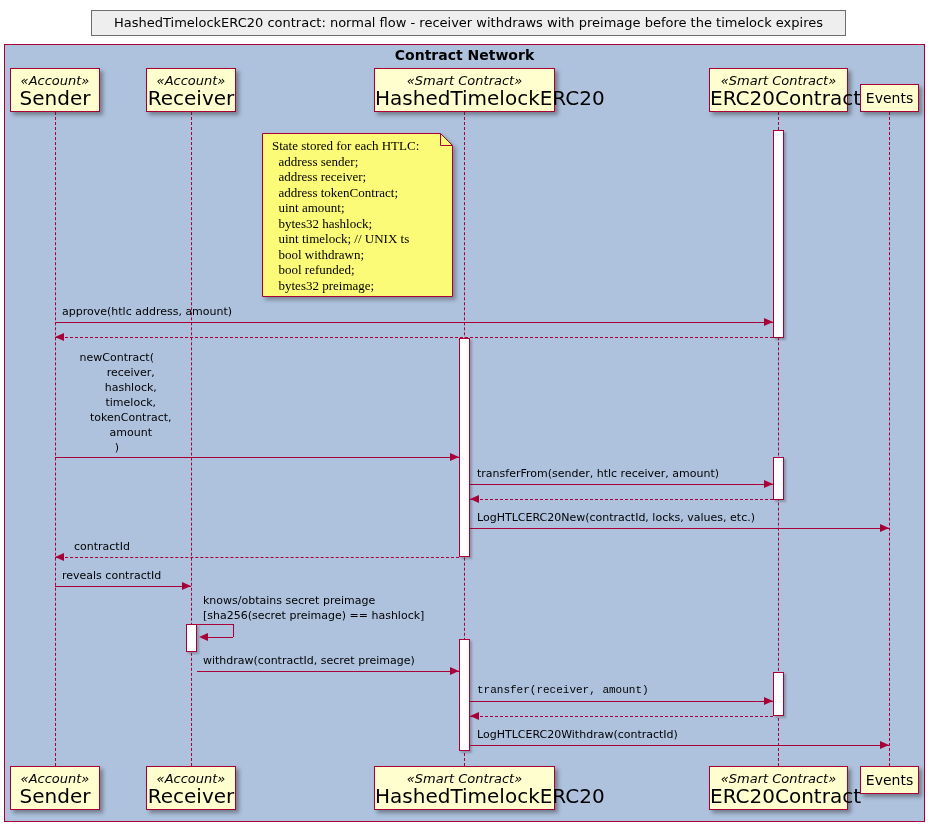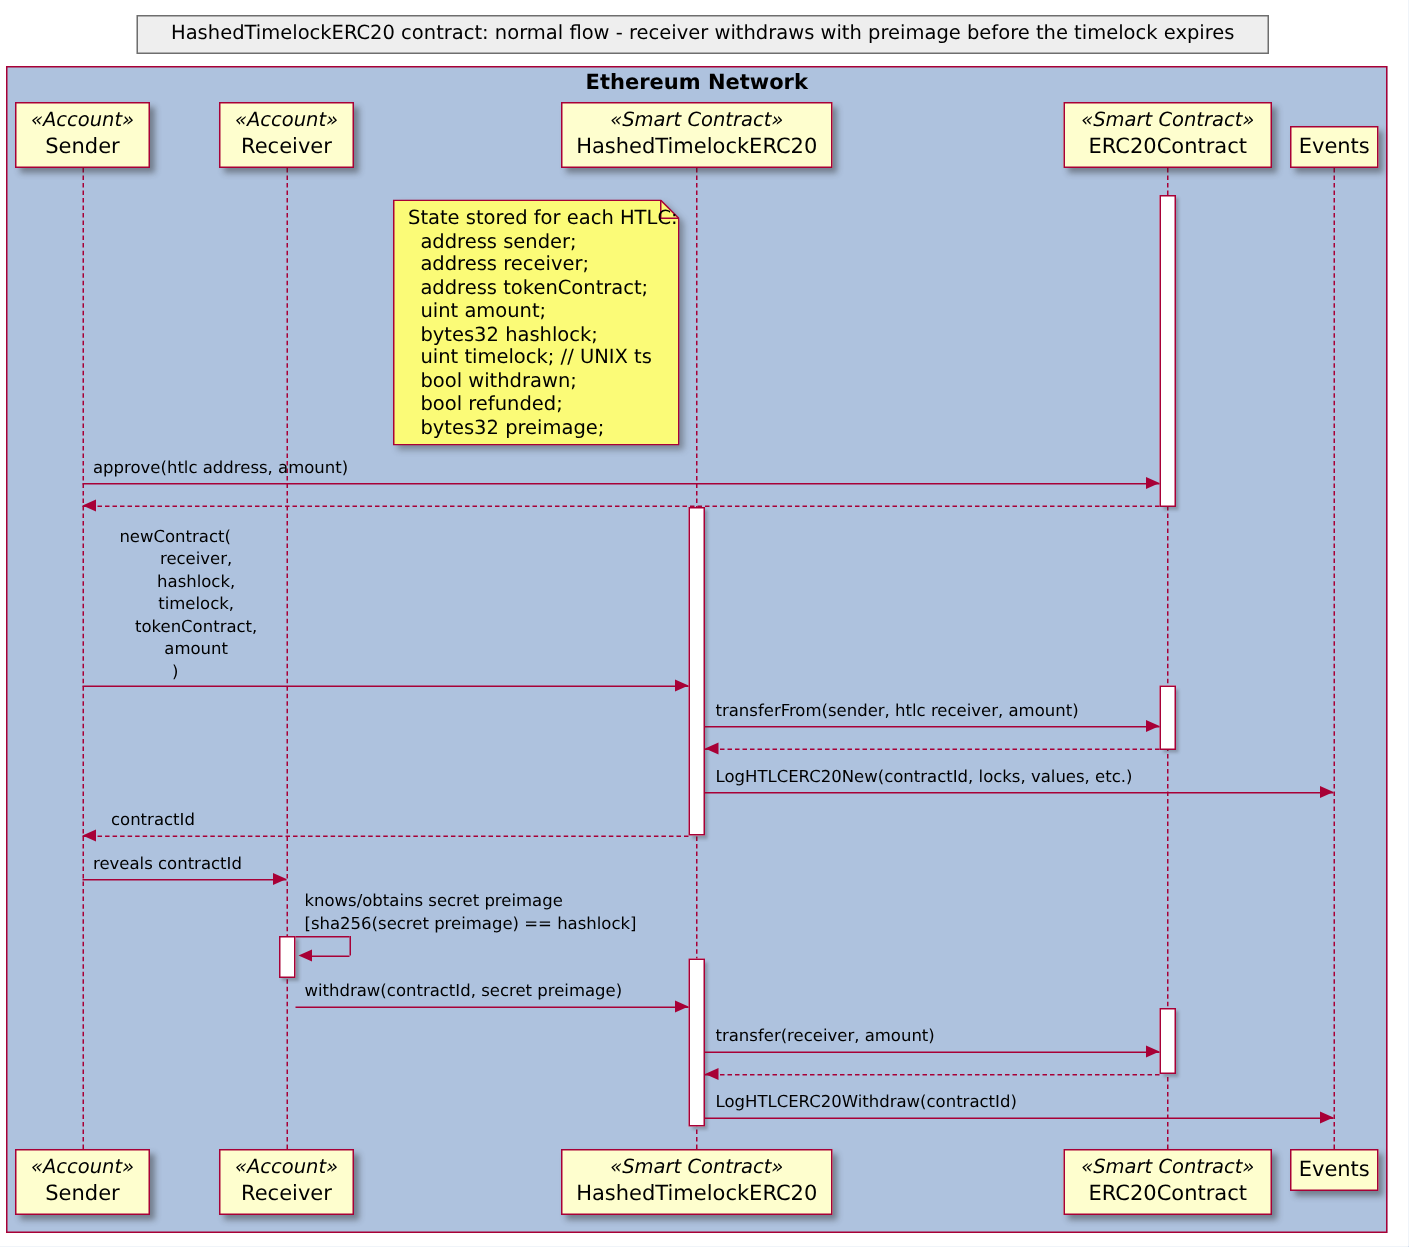--- a/index.html
+++ b/index.html
@@ -22,21 +22,21 @@
     position: absolute; font-weight: bold; font-size: 14px; text-align: center;
   }
   .participant {
     position: absolute; background: var(--participant-bg, #FEFECE);
     border: 1px solid var(--border, #A80036);
     box-shadow: 3px 3px 4px rgba(45,45,45,0.45);
     text-align: center; padding-top: 3px; z-index: 4;
   }
   .participant.single { padding-top: 0; line-height: 26px; font-size: 14px; }
   .stereotype { font-style: italic; font-size: 13px; line-height: 17px; }
-  .pname { font-size: 14px; line-height: 18px; }
+  .pname { font-size: 20px; line-height: 18px; }
   .lifeline {
     position: absolute; width: 0; border-left: 1px dashed var(--border, #A80036);
     z-index: 1;
   }
   .activation {
     position: absolute; width: 11px; background: #ffffff;
     border: 1px solid var(--border, #A80036);
     box-shadow: 2px 2px 2px rgba(45,45,45,0.3); z-index: 2;
   }
   .msg-line { position: absolute; height: 0; border-top: 1px solid var(--border, #A80036); z-index: 3; }
@@ -54,36 +54,36 @@
   .note-text { position: absolute; top: 5px; left: 10px; white-space: pre; font-size: 13px; line-height: 15.5px; }
 </style>
 </head>
 <body>
 
 <div id="canvas">
 
   <div class="title-box" style="left:91px; top:10px; width:755px; height:26px;">HashedTimelockERC20 contract: normal flow - receiver withdraws with preimage before the timelock expires</div>
 
   <div class="frame" style="left:4px; top:44px; width:921px; height:778px;"></div>
-  <div class="frame-label" style="left:4px; top:47px; width:921px;">Ethereum Network</div>
+  <div class="frame-label" style="left:4px; top:47px; width:921px;">Contract Network</div>
 
   <div class="lifeline" style="left:55px;  top:112px; height:654px;"></div>
   <div class="lifeline" style="left:191px; top:112px; height:654px;"></div>
   <div class="lifeline" style="left:464px; top:112px; height:654px;"></div>
   <div class="lifeline" style="left:778px; top:112px; height:654px;"></div>
   <div class="lifeline" style="left:889px; top:112px; height:654px;"></div>
 
   <div class="activation" style="left:773px; top:130px; height:208px;"></div>
   <div class="activation" style="left:459px; top:338px; height:219px;"></div>
   <div class="activation" style="left:773px; top:457px; height:43px;"></div>
   <div class="activation" style="left:186px; top:624px; height:28px;"></div>
   <div class="activation" style="left:459px; top:639px; height:112px;"></div>
   <div class="activation" style="left:773px; top:672px; height:44px;"></div>
 
-  <div class="note" style="left:262px; top:133px; width:218px; height:164px;">
+  <div class="note" style="left:262px; top:133px; width:218px; height:164px;font-family:Liberation Serif, serif;">
     <svg width="191" height="164">
       <polygon points="0.5,0.5 178.5,0.5 190.5,12.5 190.5,163.5 0.5,163.5"></polygon>
       <polyline points="178.5,0.5 178.5,12.5 190.5,12.5"></polyline>
     </svg>
     <div class="note-text">State stored for each HTLC:
   address sender;
   address receiver;
   address tokenContract;
   uint amount;
   bytes32 hashlock;
@@ -133,21 +133,21 @@
 [sha256(secret preimage) == hashlock]</div>
   <div class="msg-line" style="left:197px; top:624px; width:36px;"></div>
   <div class="msg-vline" style="left:233px; top:624px; height:13px;"></div>
   <div class="msg-line" style="left:206px; top:637px; width:27px;"></div>
   <div class="head left" style="left:199px; top:633px;"></div>
 
   <div class="msg-label" style="left:203px; top:653px;">withdraw(contractId, secret preimage)</div>
   <div class="msg-line" style="left:197px; top:671px; width:262px;"></div>
   <div class="head right" style="left:450px; top:667px;"></div>
 
-  <div class="msg-label" style="left:477px; top:683px;">transfer(receiver, amount)</div>
+  <div class="msg-label" style="left:477px; top:683px;font-family:Liberation Mono, monospace;">transfer(receiver, amount)</div>
   <div class="msg-line" style="left:470px; top:701px; width:303px;"></div>
   <div class="head right" style="left:764px; top:697px;"></div>
 
   <div class="msg-line dashed" style="left:470px; top:716px; width:303px;"></div>
   <div class="head left" style="left:470px; top:712px;"></div>
 
   <div class="msg-label" style="left:477px; top:727px;">LogHTLCERC20Withdraw(contractId)</div>
   <div class="msg-line" style="left:470px; top:745px; width:419px;"></div>
   <div class="head right" style="left:880px; top:741px;"></div>
 

